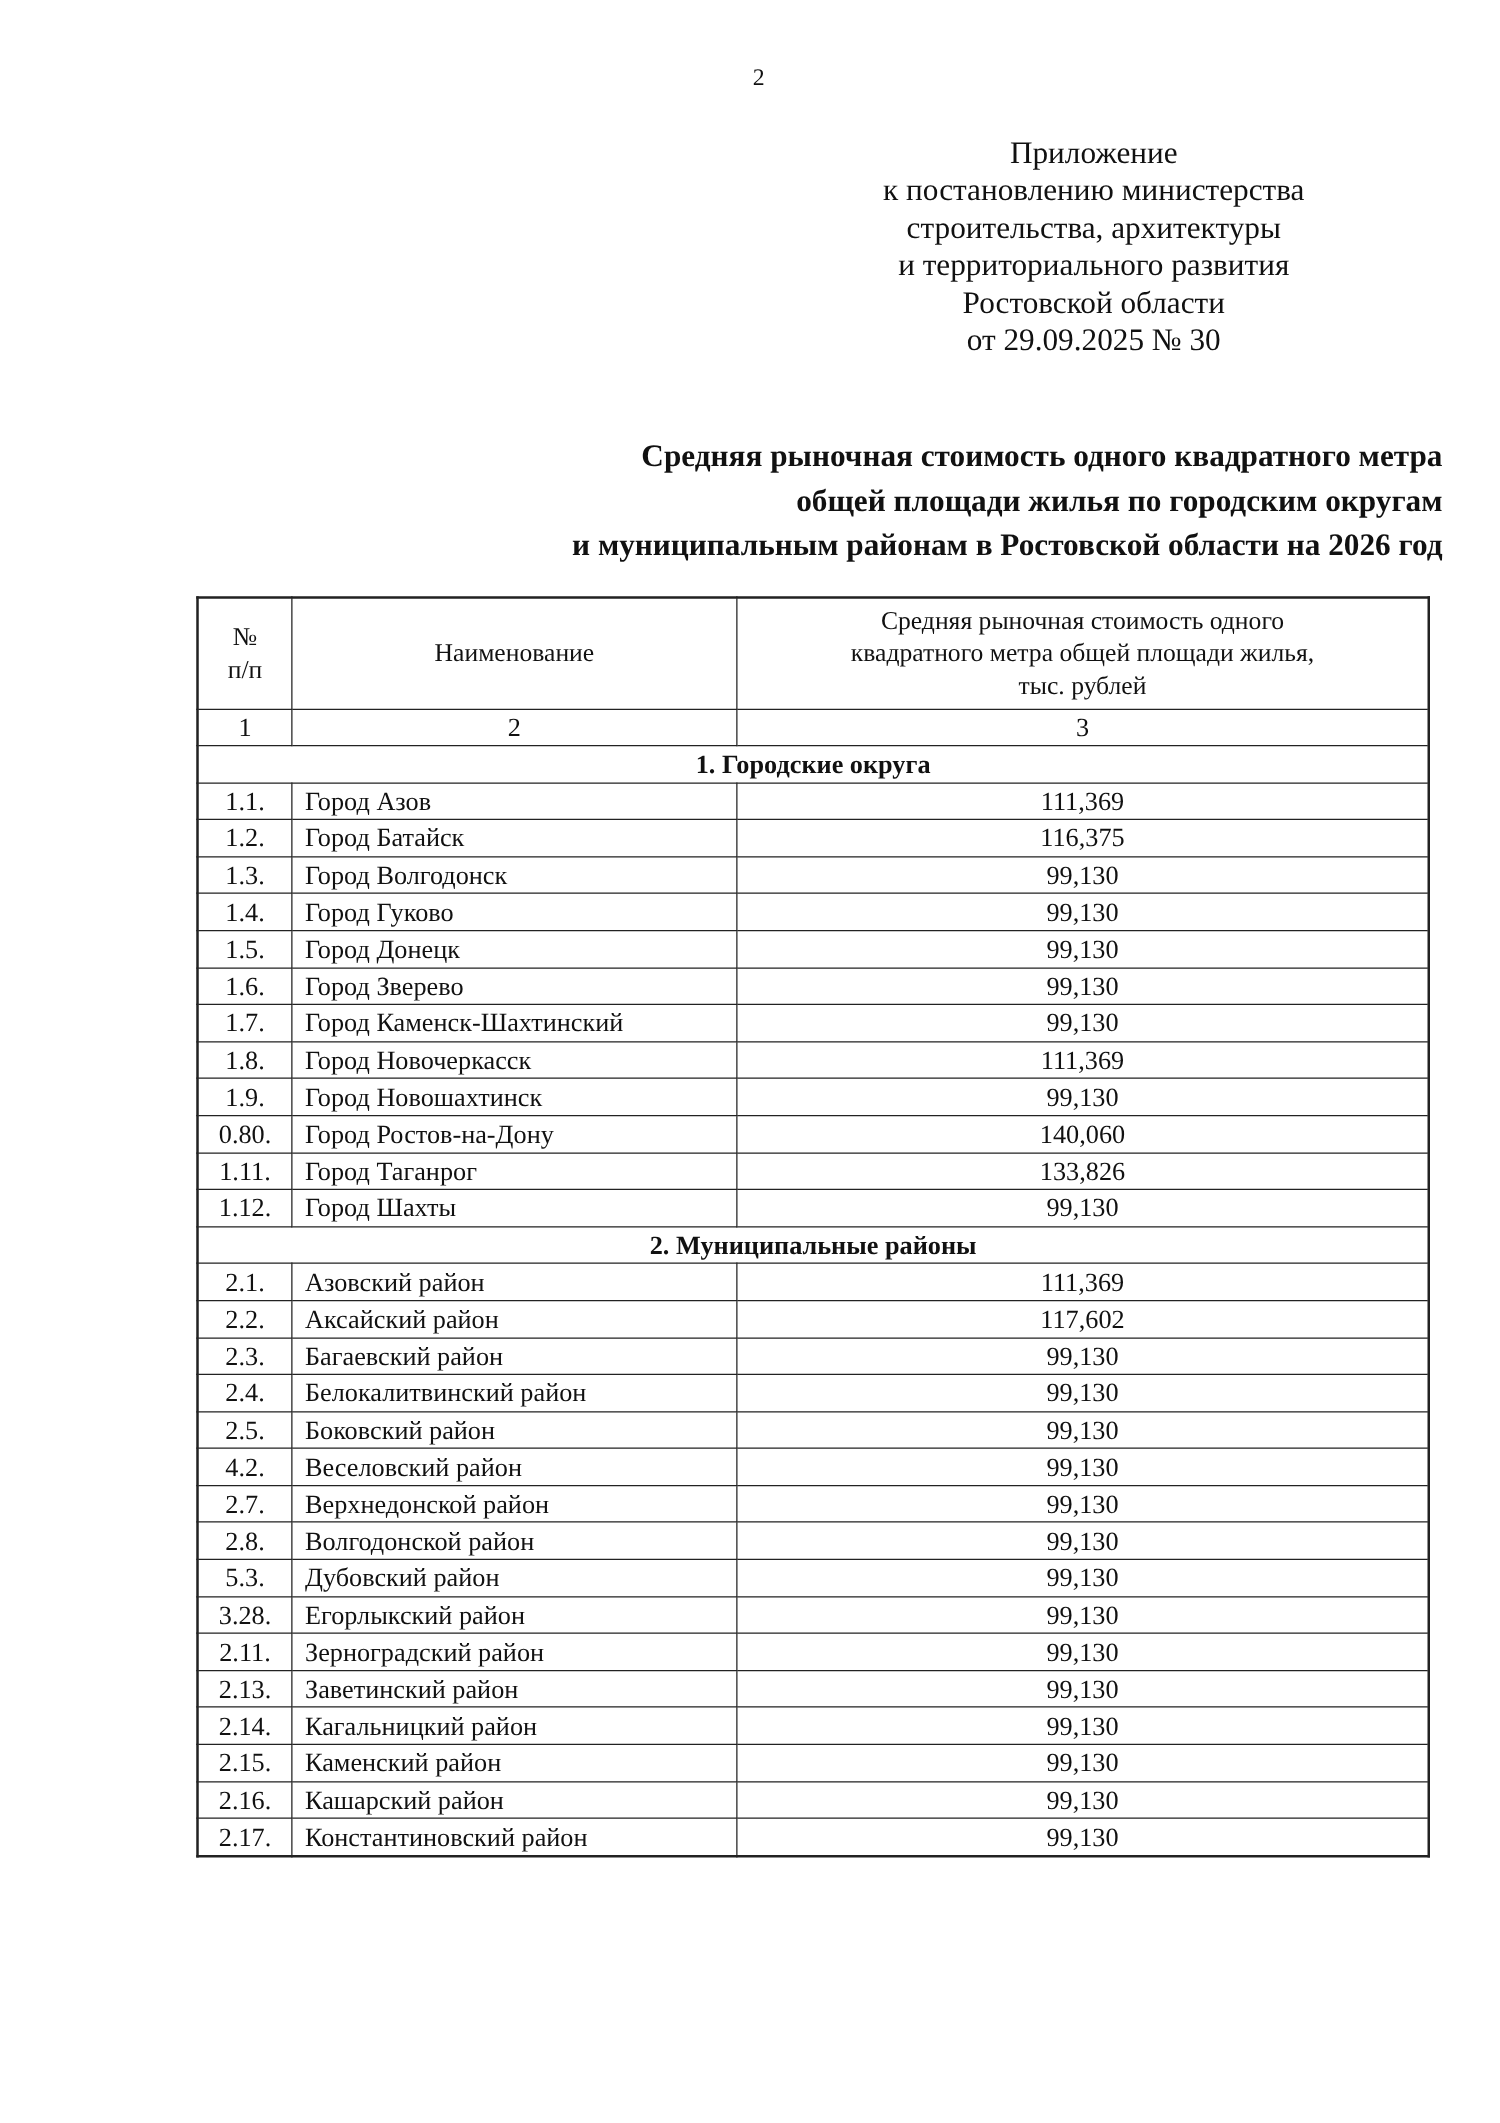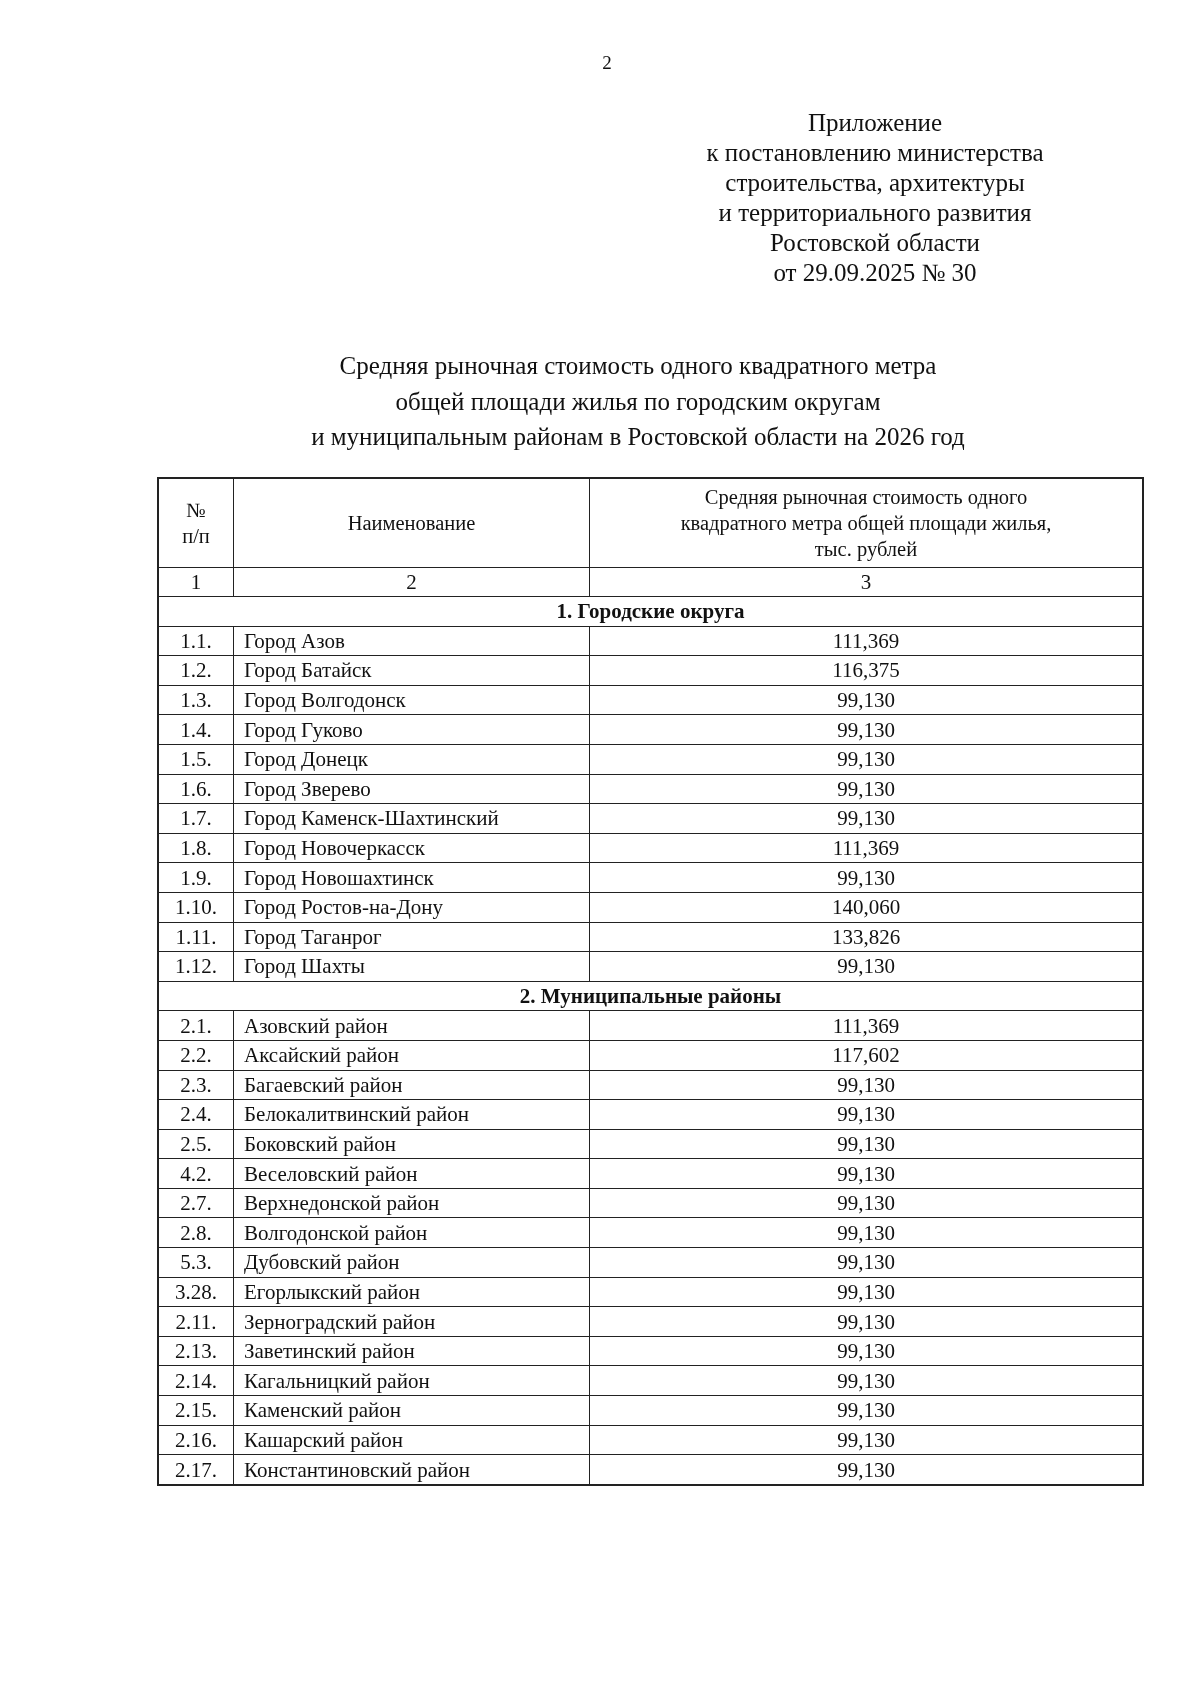--- a/index.html
+++ b/index.html
@@ -11,22 +11,22 @@
     .page-number {
       position: absolute; top: 52px; left: 0; width: 1214px; text-align: center;
       font-size: 19px;
     }
     .appendix {
       position: absolute; top: 108px; left: 690px; width: 370px; text-align: center;
       font-size: 25px; line-height: 30px;
     }
     .appendix div { white-space: nowrap; }
     .title {
-      position: absolute; top: 348px; left: 138px; width: 1000px; text-align: center;
-      font-size: 25px; line-height: 35.5px;
+      position: absolute; top: 348px; left: 154px; width: 1000px; text-align: right;
+      font-size: 25px; line-height: 35.5px; font-weight: bold;
     }
     .title div { white-space: nowrap; }
     table.main {
       position: absolute; top: 477px; left: 157px; width: 987px;
       border-collapse: collapse; font-size: 21px;
       border: 2px solid #222;
     }
     table.main td, table.main th {
       border: 1.5px solid #222; padding: 0; font-weight: normal;
     }
@@ -123,21 +123,21 @@
         <td class="col-num">1.8.</td>
         <td class="col-name">Город Новочеркасск</td>
         <td class="col-val">111,369</td>
       </tr>
       <tr class="row">
         <td class="col-num">1.9.</td>
         <td class="col-name">Город Новошахтинск</td>
         <td class="col-val">99,130</td>
       </tr>
       <tr class="row">
-        <td class="col-num">1.10.</td>
+        <td class="col-num">0.80.</td>
         <td class="col-name">Город Ростов-на-Дону</td>
         <td class="col-val">140,060</td>
       </tr>
       <tr class="row">
         <td class="col-num">1.11.</td>
         <td class="col-name">Город Таганрог</td>
         <td class="col-val">133,826</td>
       </tr>
       <tr class="row">
         <td class="col-num">1.12.</td>

